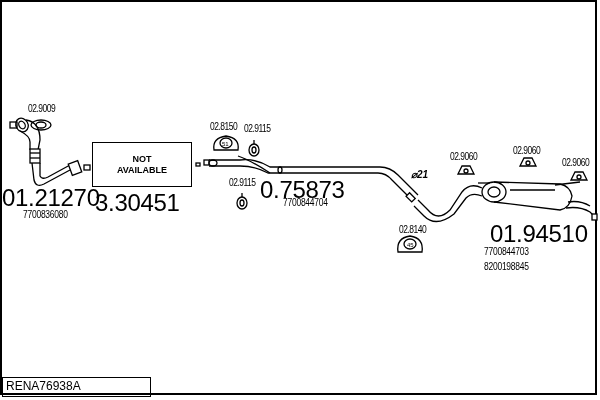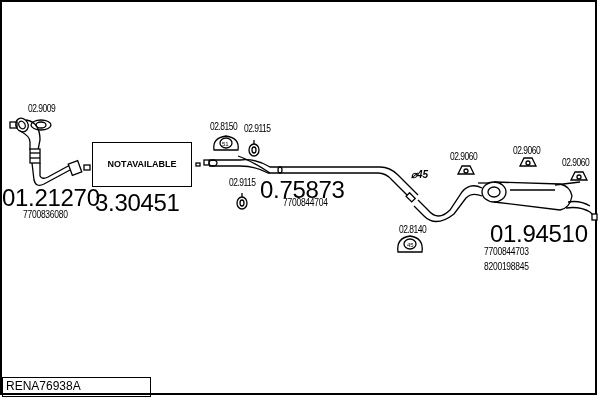--- a/index.html
+++ b/index.html
@@ -3,21 +3,21 @@
 <meta charset="utf-8">
 <style>
   html, body { margin:0; padding:0; background:#fff; }
   body { width:600px; height:400px; position:relative; overflow:hidden; font-family:"Liberation Sans", sans-serif; }
   .frame { position:absolute; left:0; top:0; width:597px; height:395px; border-top:2px solid #000; border-left:2px solid #000; border-right:2px solid #000; border-bottom:2px solid #000; box-sizing:border-box; }
   .canvas { position:absolute; left:0; top:0; }
   .lbl { position:absolute; color:#000; white-space:nowrap; }
   .part-small { font-size:10px; letter-spacing:-0.6px; transform:scaleX(0.85); transform-origin:left top; }
   .part-big { font-size:24px; letter-spacing:-0.3px; }
   .oem { font-size:10px; transform:scaleX(0.85); transform-origin:left top; letter-spacing:-0.3px; }
-  .na-box { position:absolute; left:92px; top:142px; width:100px; height:45px; border:1px solid #000; box-sizing:border-box; display:flex; flex-direction:row; align-items:center; justify-content:center; font-size:9px; font-weight:bold; line-height:11px; }
+  .na-box { position:absolute; left:92px; top:142px; width:100px; height:45px; border:1px solid #000; box-sizing:border-box; display:flex; flex-direction:column; align-items:center; justify-content:center; font-size:9px; font-weight:bold; line-height:11px; }
   .ref-box { position:absolute; left:2px; top:377px; width:149px; height:20px; border:1px solid #000; box-sizing:border-box; font-size:12px; padding-left:3px; line-height:16px; }
   .dia { position:absolute; font-size:10px; font-weight:bold; font-style:italic; }
 </style>
 </head>
 <body>
 
 <div class="frame"></div>
 
 <svg class="canvas" width="600" height="400">
   <g fill="none" stroke="#000" stroke-width="1.3">
@@ -114,19 +114,19 @@
 
 <div class="na-box">
   <span>NOT</span>
   <span>AVAILABLE</span>
 </div>
 <div class="lbl part-big" style="left:95px;top:189px;">3.30451</div>
 
 <div class="lbl part-big" style="left:260px;top:176px;">0.75873</div>
 <div class="lbl oem" style="left:283px;top:197px;">7700844704</div>
 
-<div class="dia" style="left:411px;top:169px;">⌀45</div>
+<div class="dia" style="left:411px;top:169px;">⌀21</div>
 
 <div class="lbl part-big" style="left:490px;top:220px;">01.94510</div>
 <div class="lbl oem" style="left:484px;top:246px;">7700844703</div>
 <div class="lbl oem" style="left:484px;top:261px;">8200198845</div>
 
 <div class="ref-box">RENA76938A</div>
 
 </body></html>

